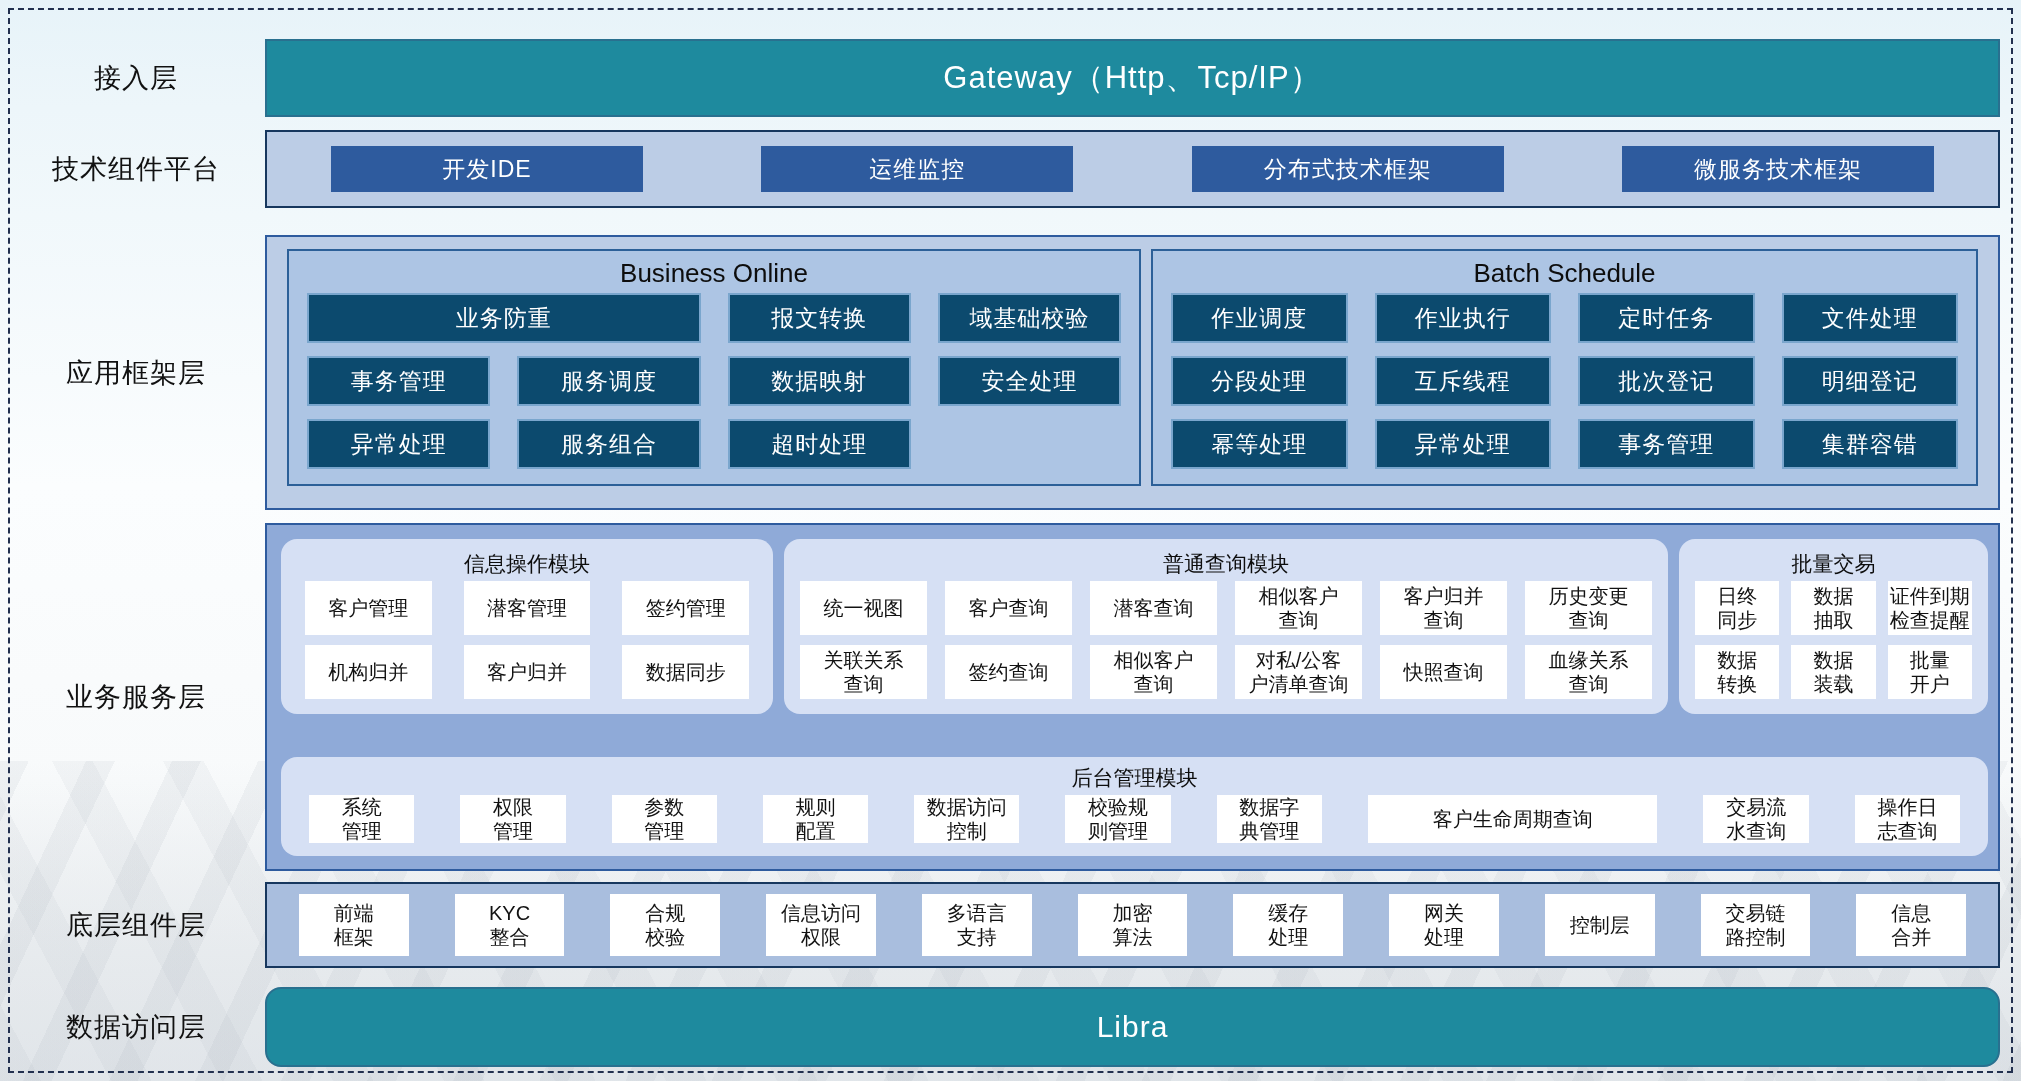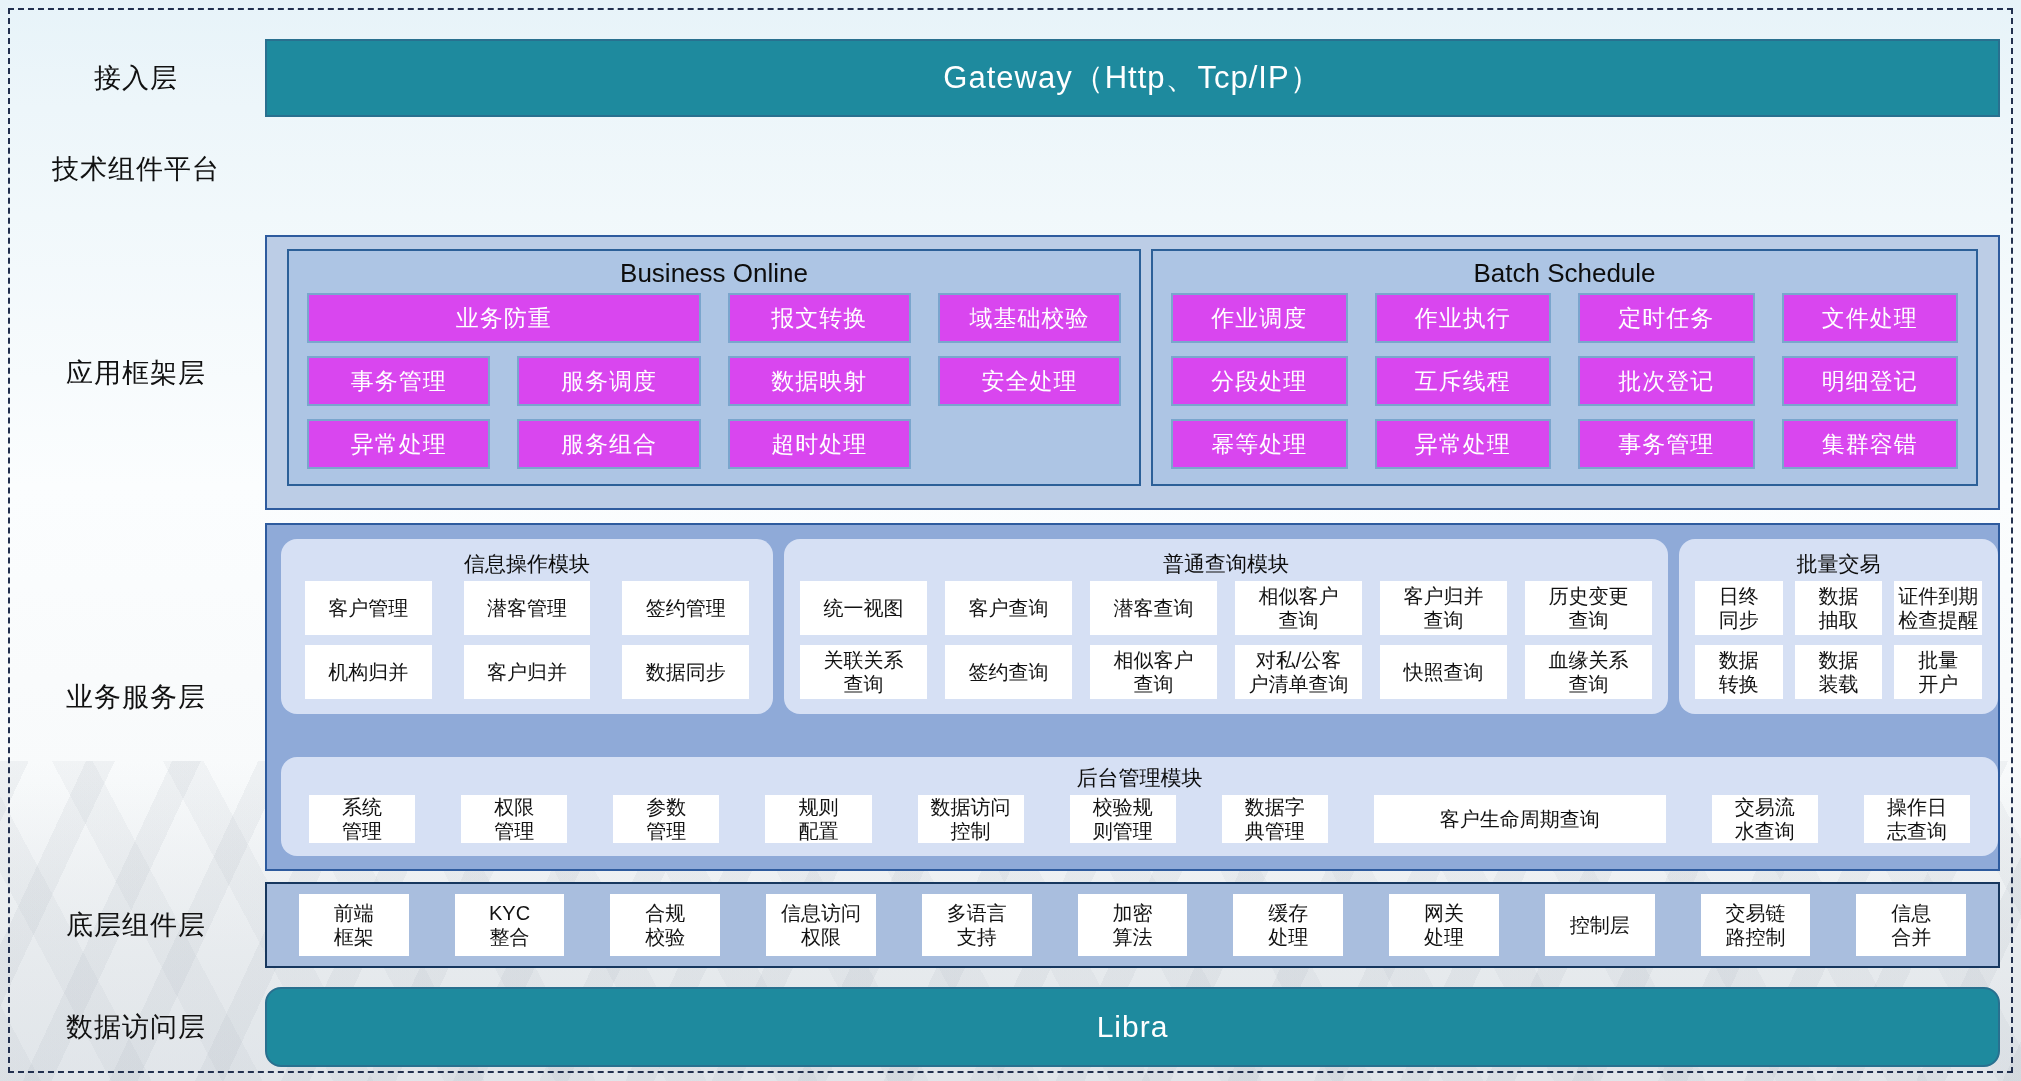--- a/index.html
+++ b/index.html
@@ -81,30 +81,30 @@
     height: 40px; display: flex; align-items: center; justify-content: center;
     color: #0d0d0d; font-size: 26px;
   }
   .grid4 {
     flex: 1; display: grid;
     grid-template-columns: repeat(4, 1fr);
     grid-auto-rows: 1fr;
     column-gap: 27px; row-gap: 13px;
   }
   .app-btn {
-    background: #d946ef; border: 2px solid #7aa6cd;
+    background: #0c4a6e; border: 2px solid #7aa6cd;
     color: #fff; font-size: 23px; letter-spacing: 1px;
     display: flex; align-items: center; justify-content: center;
   }
   .app-btn.span2 { grid-column: 1 / span 2; }
 
   
   .biz-band {
     background: #8faad8; border: 2px solid #2e5b9e;
-    padding: 14px 0 13px 14px;
+    padding: 14px 10px 13px 14px;
     display: flex; flex-direction: column; gap: 15px;
   }
   .module-row { display: flex; gap: 11px; height: 202px; }
   .module {
     background: #d6e0f4; border-radius: 16px;
     display: flex; flex-direction: column;
     padding: 8px 16px 15px 16px;
   }
   .module.info  { flex: 0 0 492px; }
   .module.query { flex: 0 0 884px; }
@@ -147,20 +147,26 @@
 
   <div class="layer-label t-tech">技术组件平台</div>
   <div class="layer-label t-access">接入层</div>
   <div class="layer-label t-app">应用框架层</div>
   <div class="layer-label t-biz">业务服务层</div>
   <div class="layer-label t-comp">底层组件层</div>
   <div class="layer-label t-data">数据访问层</div>
 
   <div class="band t-access teal-bar">Gateway（Http、Tcp/IP）</div>
 
+  <div class="band t-tech tech-band">
+      <div class="tech-btn">开发IDE</div>
+      <div class="tech-btn">运维监控</div>
+      <div class="tech-btn">分布式技术框架</div>
+      <div class="tech-btn">微服务技术框架</div>
+    </div>
 
   <div class="band t-app app-band">
     <div class="frame-box bo">
       <div class="frame-title">Business Online</div>
       <div class="grid4">
           <div class="app-btn span2">业务防重</div>
           <div class="app-btn">报文转换</div>
           <div class="app-btn">域基础校验</div>
           <div class="app-btn">事务管理</div>
           <div class="app-btn">服务调度</div>

